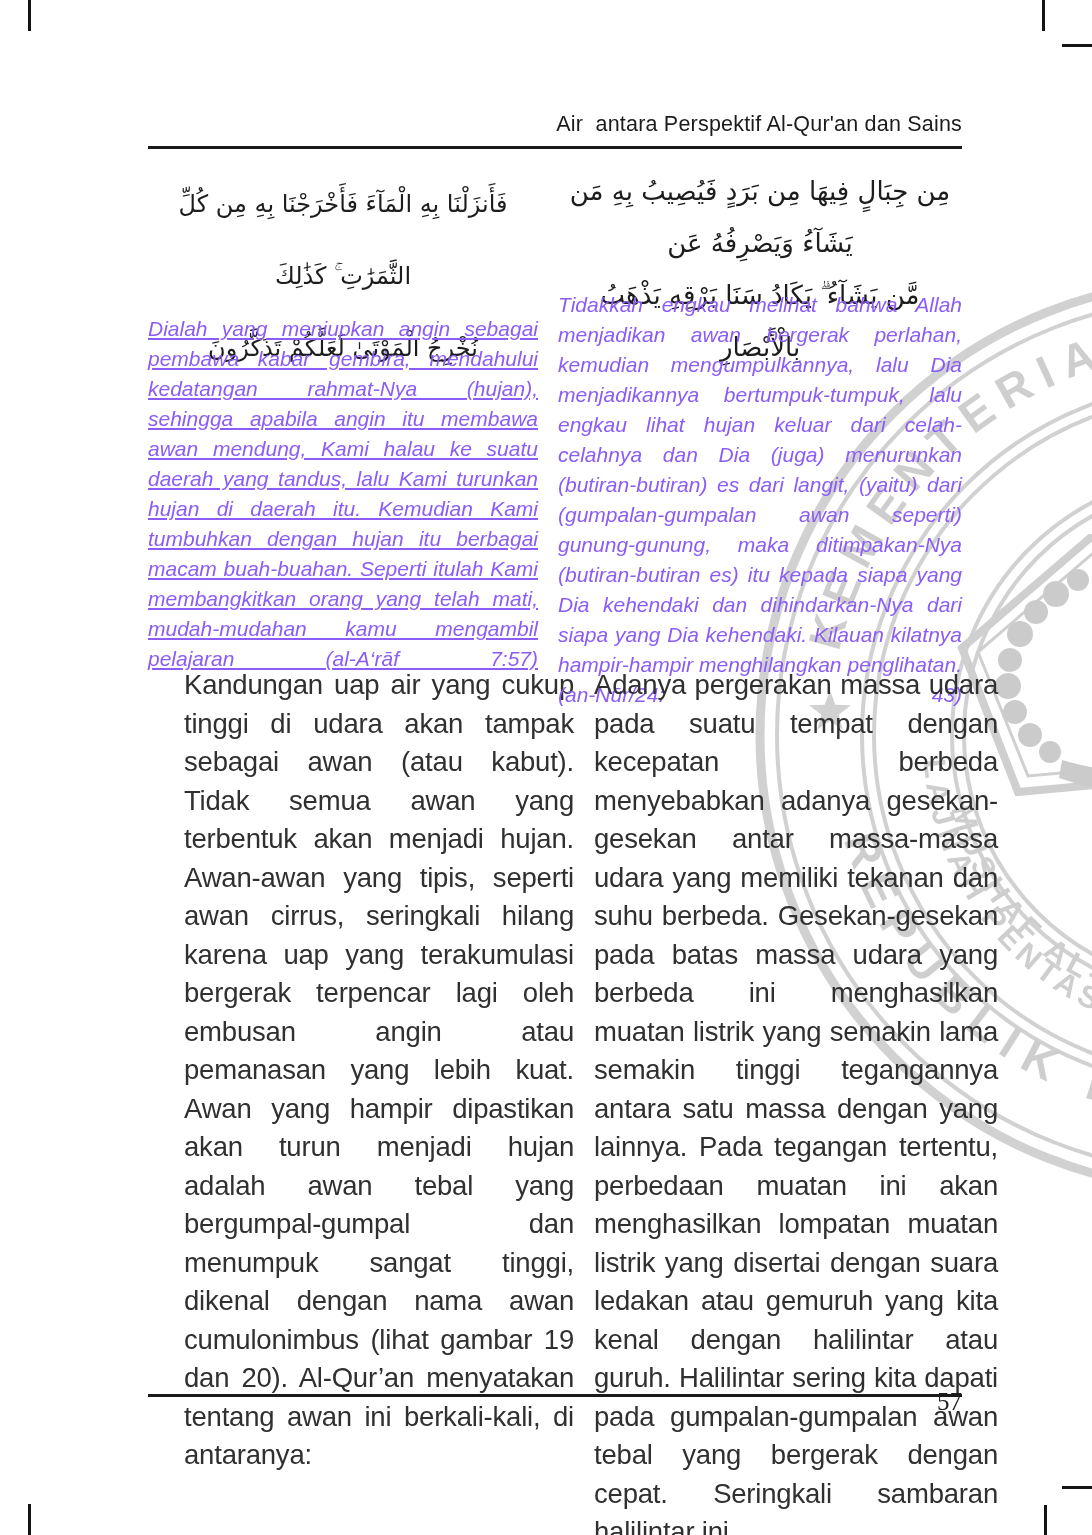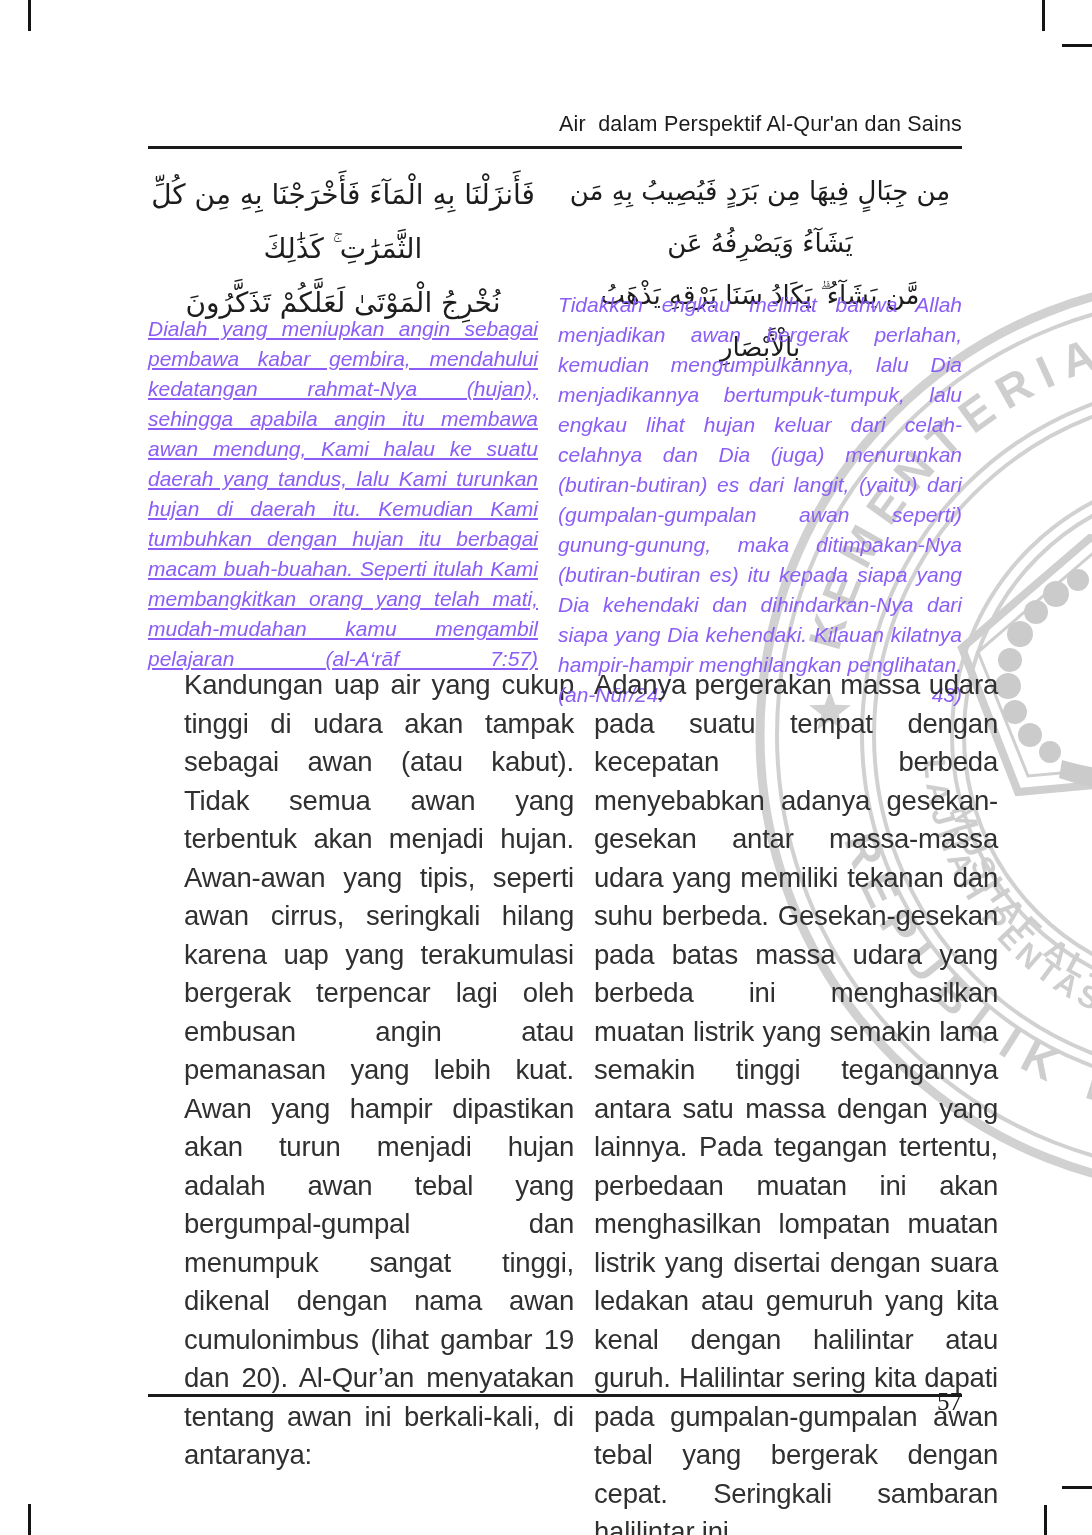--- a/index.html
+++ b/index.html
@@ -40,21 +40,21 @@
     background: #1a1a1a;
   }
 
   .col { position: absolute; }
   .col-left  { left: 148px; width: 390px; }
   .col-right { left: 558px; width: 404px; }
 
   .arabic {
     direction: rtl; unicode-bidi: embed;
     font-family: "DejaVu Sans", sans-serif;
-    font-size: 28px; line-height: 54px;
+    font-size: 24px; line-height: 72px;
     color: #1d1d1d; text-align: center;
   }
   .arabic .aline { display: block; }
 
   .trans {
     font-style: italic; font-size: 21px; line-height: 30px;
     text-align: justify; color: #8b5cf6;
   }
   .trans::after { content: ""; display: inline-block; width: 100%; }
 
@@ -147,21 +147,21 @@
 
   <div class="crop v tl"></div>
   <div class="crop v trv"></div>
   <div class="crop h trh"></div>
   <div class="crop v blv"></div>
   <div class="crop h brh"></div>
   <div class="crop v brv"></div>
 
   <div class="content">
 
-    <div class="header-title">Air  dalam Perspektif Al-Qur'an dan Sains</div>
+    <div class="header-title">Air  antara Perspektif Al-Qur'an dan Sains</div>
     <div class="header-rule"></div>
 
     <div class="col col-left">
       <div id="arabic-left-top" class="arabic">
         <span class="aline">فَأَنزَلْنَا بِهِ الْمَآءَ فَأَخْرَجْنَا بِهِ مِن كُلِّ الثَّمَرَٰتِ ۚ كَذَٰلِكَ</span>
         <span class="aline">نُخْرِجُ الْمَوْتَىٰ لَعَلَّكُمْ تَذَكَّرُونَ</span>
       </div>
       <div id="trans-left" class="trans">Dialah yang meniupkan angin sebagai pembawa kabar gembira, mendahului kedatangan rahmat-Nya (hujan), sehingga apabila angin itu membawa awan mendung, Kami halau ke suatu daerah yang tandus, lalu Kami turunkan hujan di daerah itu. Kemudian Kami tumbuhkan dengan hujan itu berbagai macam buah-buahan. Seperti itulah Kami membangkitkan orang yang telah mati, mudah-mudahan kamu mengambil pelajaran (al-A‘rāf 7:57)</div>
       <div id="body-left" class="bodytext">Kandungan uap air yang cukup tinggi di udara akan tampak sebagai awan (atau kabut). Tidak semua awan yang terbentuk akan menjadi hujan. Awan-awan yang tipis, seperti awan cirrus, seringkali hilang karena uap yang terakumulasi bergerak terpencar lagi oleh embusan angin atau pemanasan yang lebih kuat. Awan yang hampir dipastikan akan turun menjadi hujan adalah awan tebal yang bergumpal-gumpal dan menumpuk sangat tinggi, dikenal dengan nama awan cumulonimbus (lihat gambar 19 dan 20). Al-Qur’an menyatakan tentang awan ini berkali-kali, di antaranya:</div>
       <div id="arabic-left-bottom" class="arabic">

